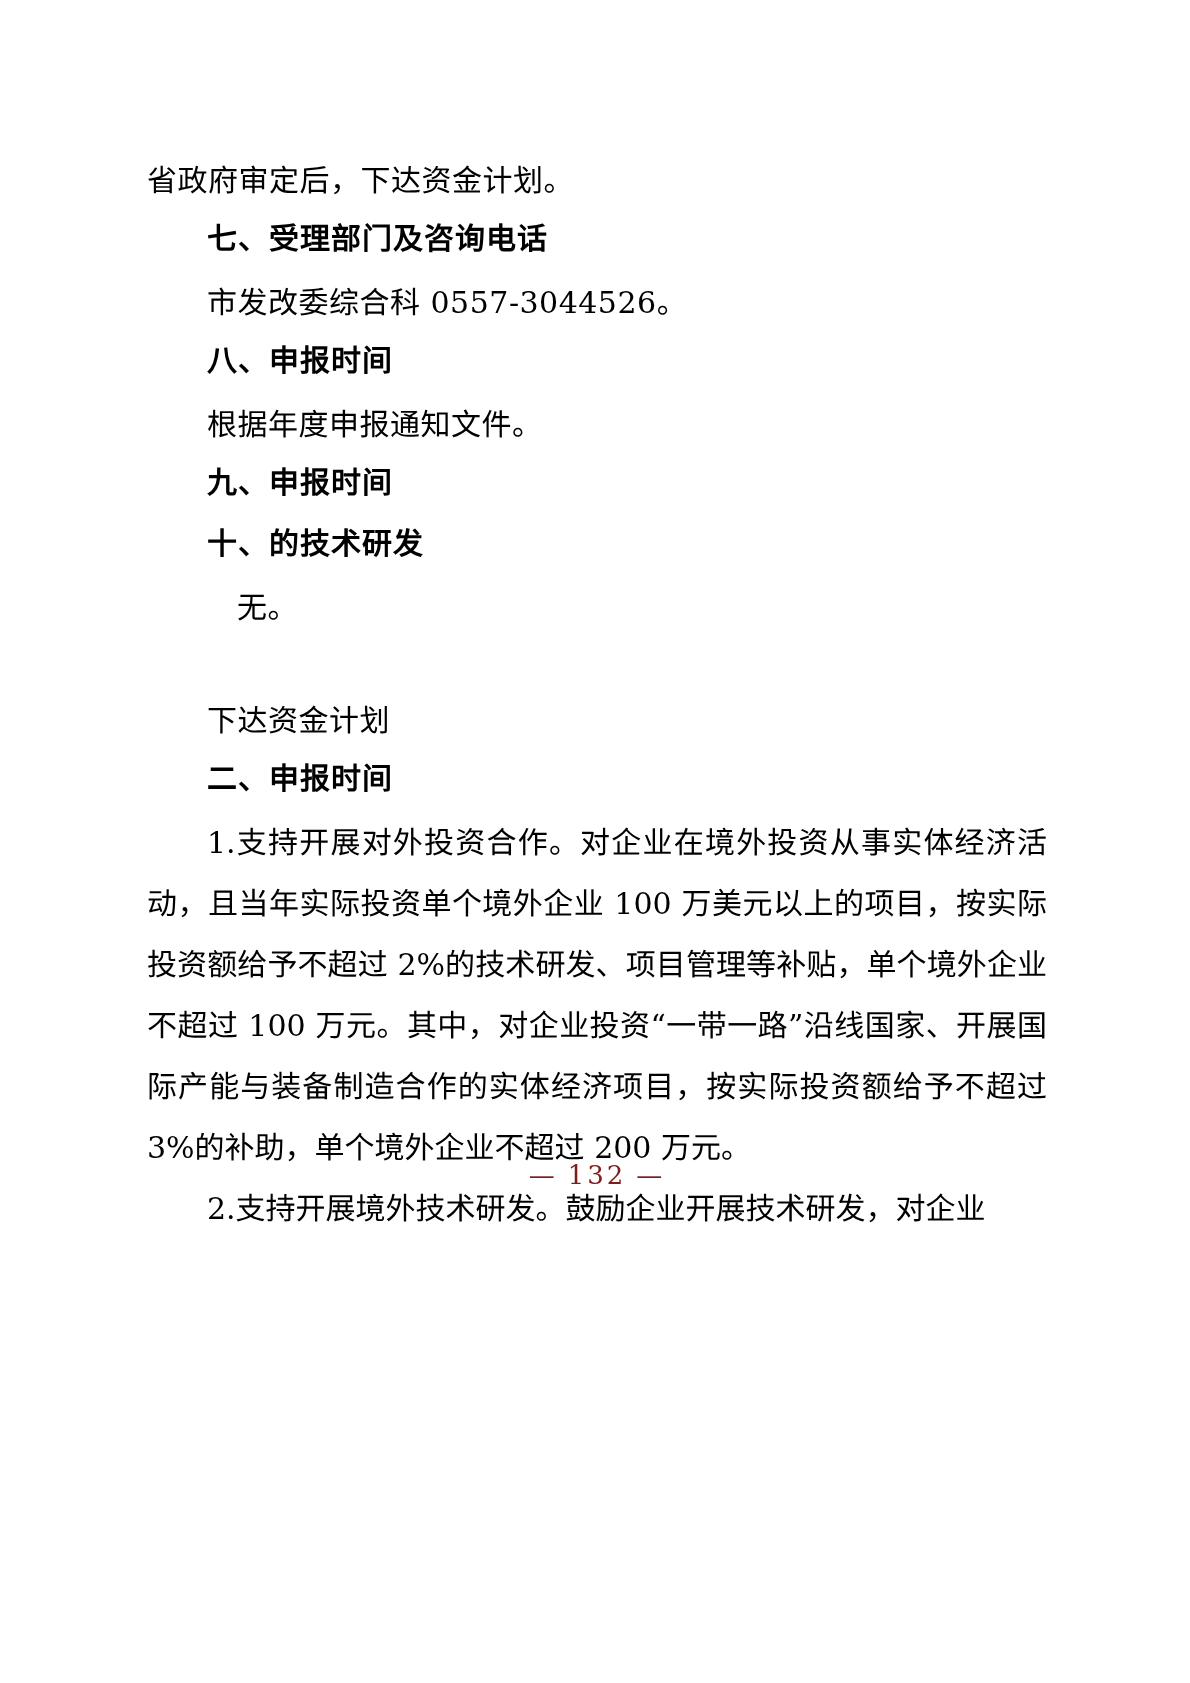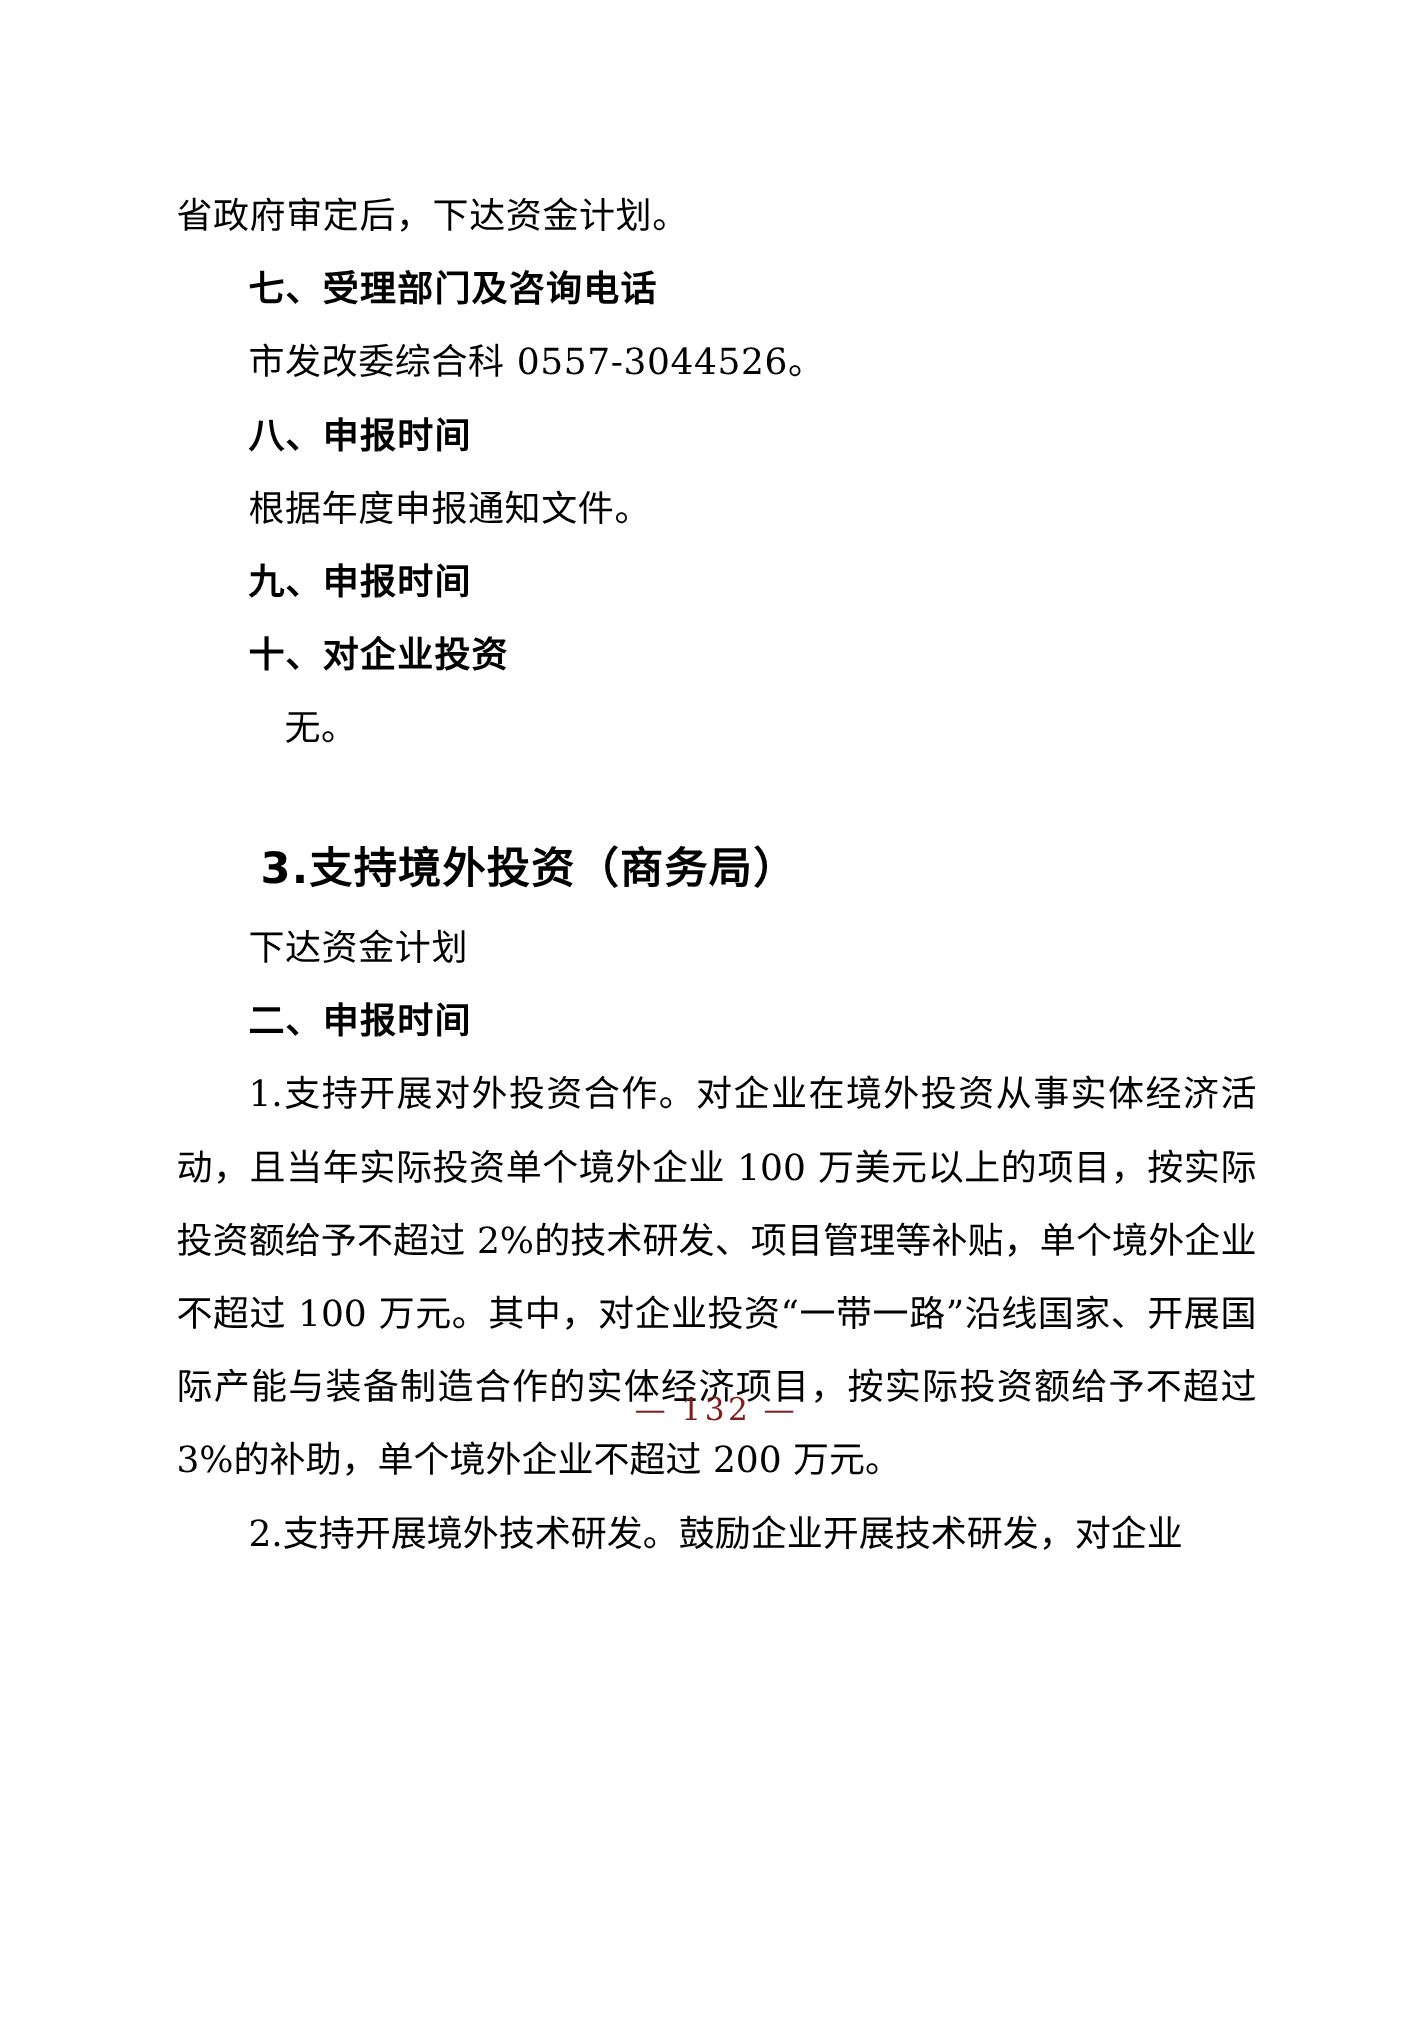--- a/index.html
+++ b/index.html
@@ -42,21 +42,21 @@
   .indent3 {
     text-indent: 90px;
   }
   .heading-sub {
     font-size: 30px;
     line-height: 61px;
     font-weight: bold;
     margin: 0;
     text-indent: 60px;
     letter-spacing: 1px;
-    font-family: Liberation Serif, serif;
+    font-family: Liberation Mono, monospace;
   }
   .section-title {
     font-size: 36px;
     line-height: 70px;
     font-weight: bold;
     margin: 0;
     text-indent: 70px;
     letter-spacing: 1px;
     font-family: "DejaVu Sans", "Liberation Sans", sans-serif;
   }
@@ -99,26 +99,25 @@
   <p class="body-text indent1">省政府审定后，下达资金计划。</p>
 
   <p class="heading-sub">七、受理部门及咨询电话</p>
   <p class="body-text indent2">市发改委综合科 0557-3044526。</p>
 
   <p class="heading-sub">八、申报时间</p>
   <p class="body-text indent2">根据年度申报通知文件。</p>
 
   <p class="heading-sub">九、申报时间</p>
 
-  <p class="heading-sub">十、对企业投资</p>
+  <p class="heading-sub">十、的技术研发</p>
   <p class="body-text indent3">无。</p>
 
   <div class="gap-big"></div>
 
-  <p class="section-title">3.支持境外投资（商务局）</p>
 
   <p class="body-text indent2">下达资金计划</p>
 
   <p class="heading-sub">二、申报时间</p>
 
   <p class="stretch-block">1.支持开展对外投资合作。对企业在境外投资从事实体经济活动，且当年实际投资单个境外企业 100 万美元以上的项目，按实际投资额给予不超过 2%的技术研发、项目管理等补贴，单个境外企业不超过 100 万元。其中，对企业投资“一带一路”沿线国家、开展国际产能与装备制造合作的实体经济项目，按实际投资额给予不超过 3%的补助，单个境外企业不超过 200 万元。</p>
   <p class="stretch-block">2.支持开展境外技术研发。鼓励企业开展技术研发，对企业</p>
 
   <div class="footer">
     <span class="dash">—</span><span class="num">132</span><span class="dash">—</span>

